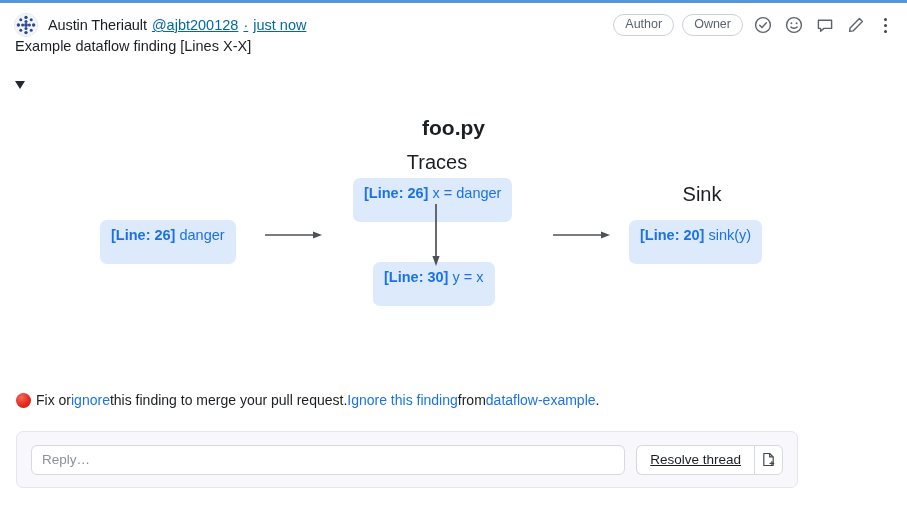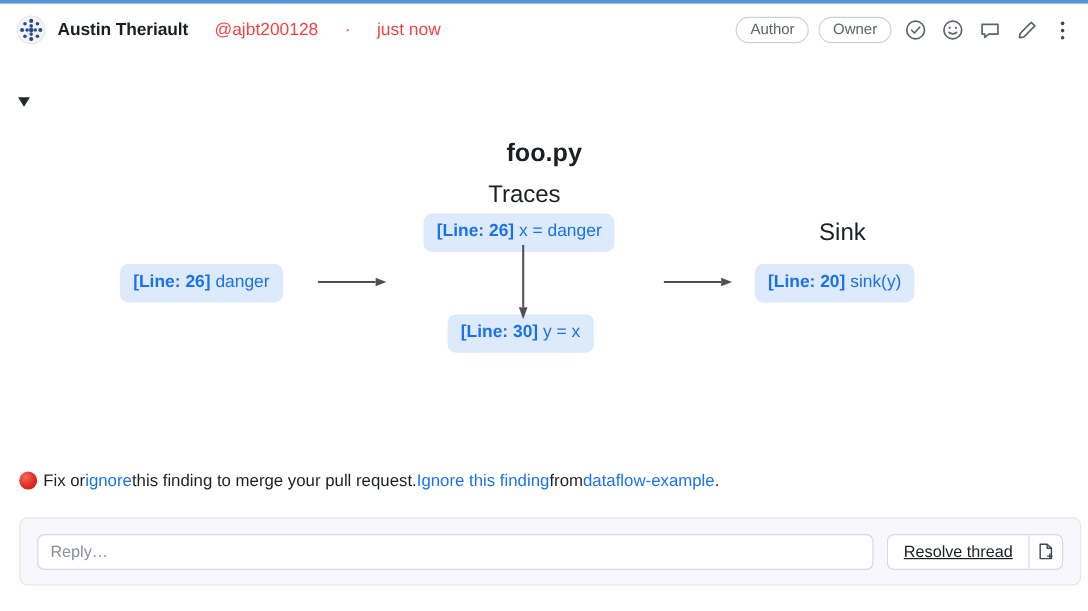--- a/index.html
+++ b/index.html
@@ -29,25 +29,25 @@
     display: flex; align-items: center;
   }
   .avatar {
     width: 24px; height: 24px; border-radius: 50%;
     flex: 0 0 24px; margin-right: 10px;
     background: #ffffff;
     overflow: hidden;
     border: 1px solid #e3e6ea;
   }
   .author-name {
-    font-size: 14.5px; font-weight: bold; color: #1b1f23;
+    font-size: 14.5px; font-weight: normal; color: #1b1f23;
     letter-spacing: -0.1px;
   }
   .meta {
-    font-size: 14.5px; color: #ef4444; margin-left: 22px;
+    font-size: 14.5px; color: #0369a1; margin-left: 5px; text-decoration: underline;
   }
   .header-spacer { flex: 1 1 auto; }
   .pill {
     border: 1px solid #ccd1d6; border-radius: 20px;
     color: #5c636b; font-size: 12.5px;
     padding: 3px 11px 4px 11px;
     margin-left: 8px; background: #fff;
     line-height: 1;
   }
   .hicon {
@@ -93,21 +93,21 @@
   .lbl-source { top: 75px; left: 90px; width: 160px; }
   .lbl-traces { top: 43px; left: 357px; width: 160px; }
   .lbl-sink   { top: 75px; left: 622px; width: 160px; }
 
   .node {
     position: absolute;
     background: #ddeafb;
     color: #1b72e8;
     border-radius: 7px;
     font-size: 14.5px;
-    padding: 7px 11px 8px 11px;
+    padding: 7px 11px 20px 11px;
     white-space: nowrap;
     line-height: 1.15;
   }
   .node b { font-weight: bold; }
   .node span.expr { font-weight: normal; }
 
   .n-source { top: 112px; left: 100px; }
   .n-t1     { top: 70px;  left: 353px; }
   .n-t2     { top: 154px; left: 373px; }
   .n-sink   { top: 112px; left: 629px; }
@@ -126,21 +126,21 @@
   .red-dot {
     width: 15px; height: 15px; border-radius: 50%;
     background: radial-gradient(circle at 35% 30%, #f4675c 0%, #e32b1e 55%, #c01a10 100%);
     display: inline-block; margin-right: 5px; flex: 0 0 15px;
   }
   .note a { color: #1a73e8; text-decoration: none; }
 
   
   .reply-panel {
     position: absolute; top: 431px; left: 16px;
-    width: 885px; height: 57px;
+    width: 782px; height: 57px;
     background: #f8f8fc;
     border: 1px solid #e4e6ee;
     border-radius: 7px;
     display: flex; align-items: center;
     padding: 0 14px;
   }
   .reply-input {
     flex: 1 1 auto; height: 30px;
     background: #ffffff;
     border: 1px solid #d6d9e0;
@@ -239,20 +239,21 @@
       </svg>
     </span>
 
     <span class="kebab">
       <i></i>
         <i></i>
         <i></i>
     </span>
   </div>
 
+  <div class="finding-title">Example dataflow finding [Lines X-X]</div>
 
   <div class="disclosure">
     <span class="tri"></span>
   </div>
 
   <div class="graph">
 
     <div class="filename">foo.py</div>
 
     <div class="col-label lbl-traces">Traces</div>

